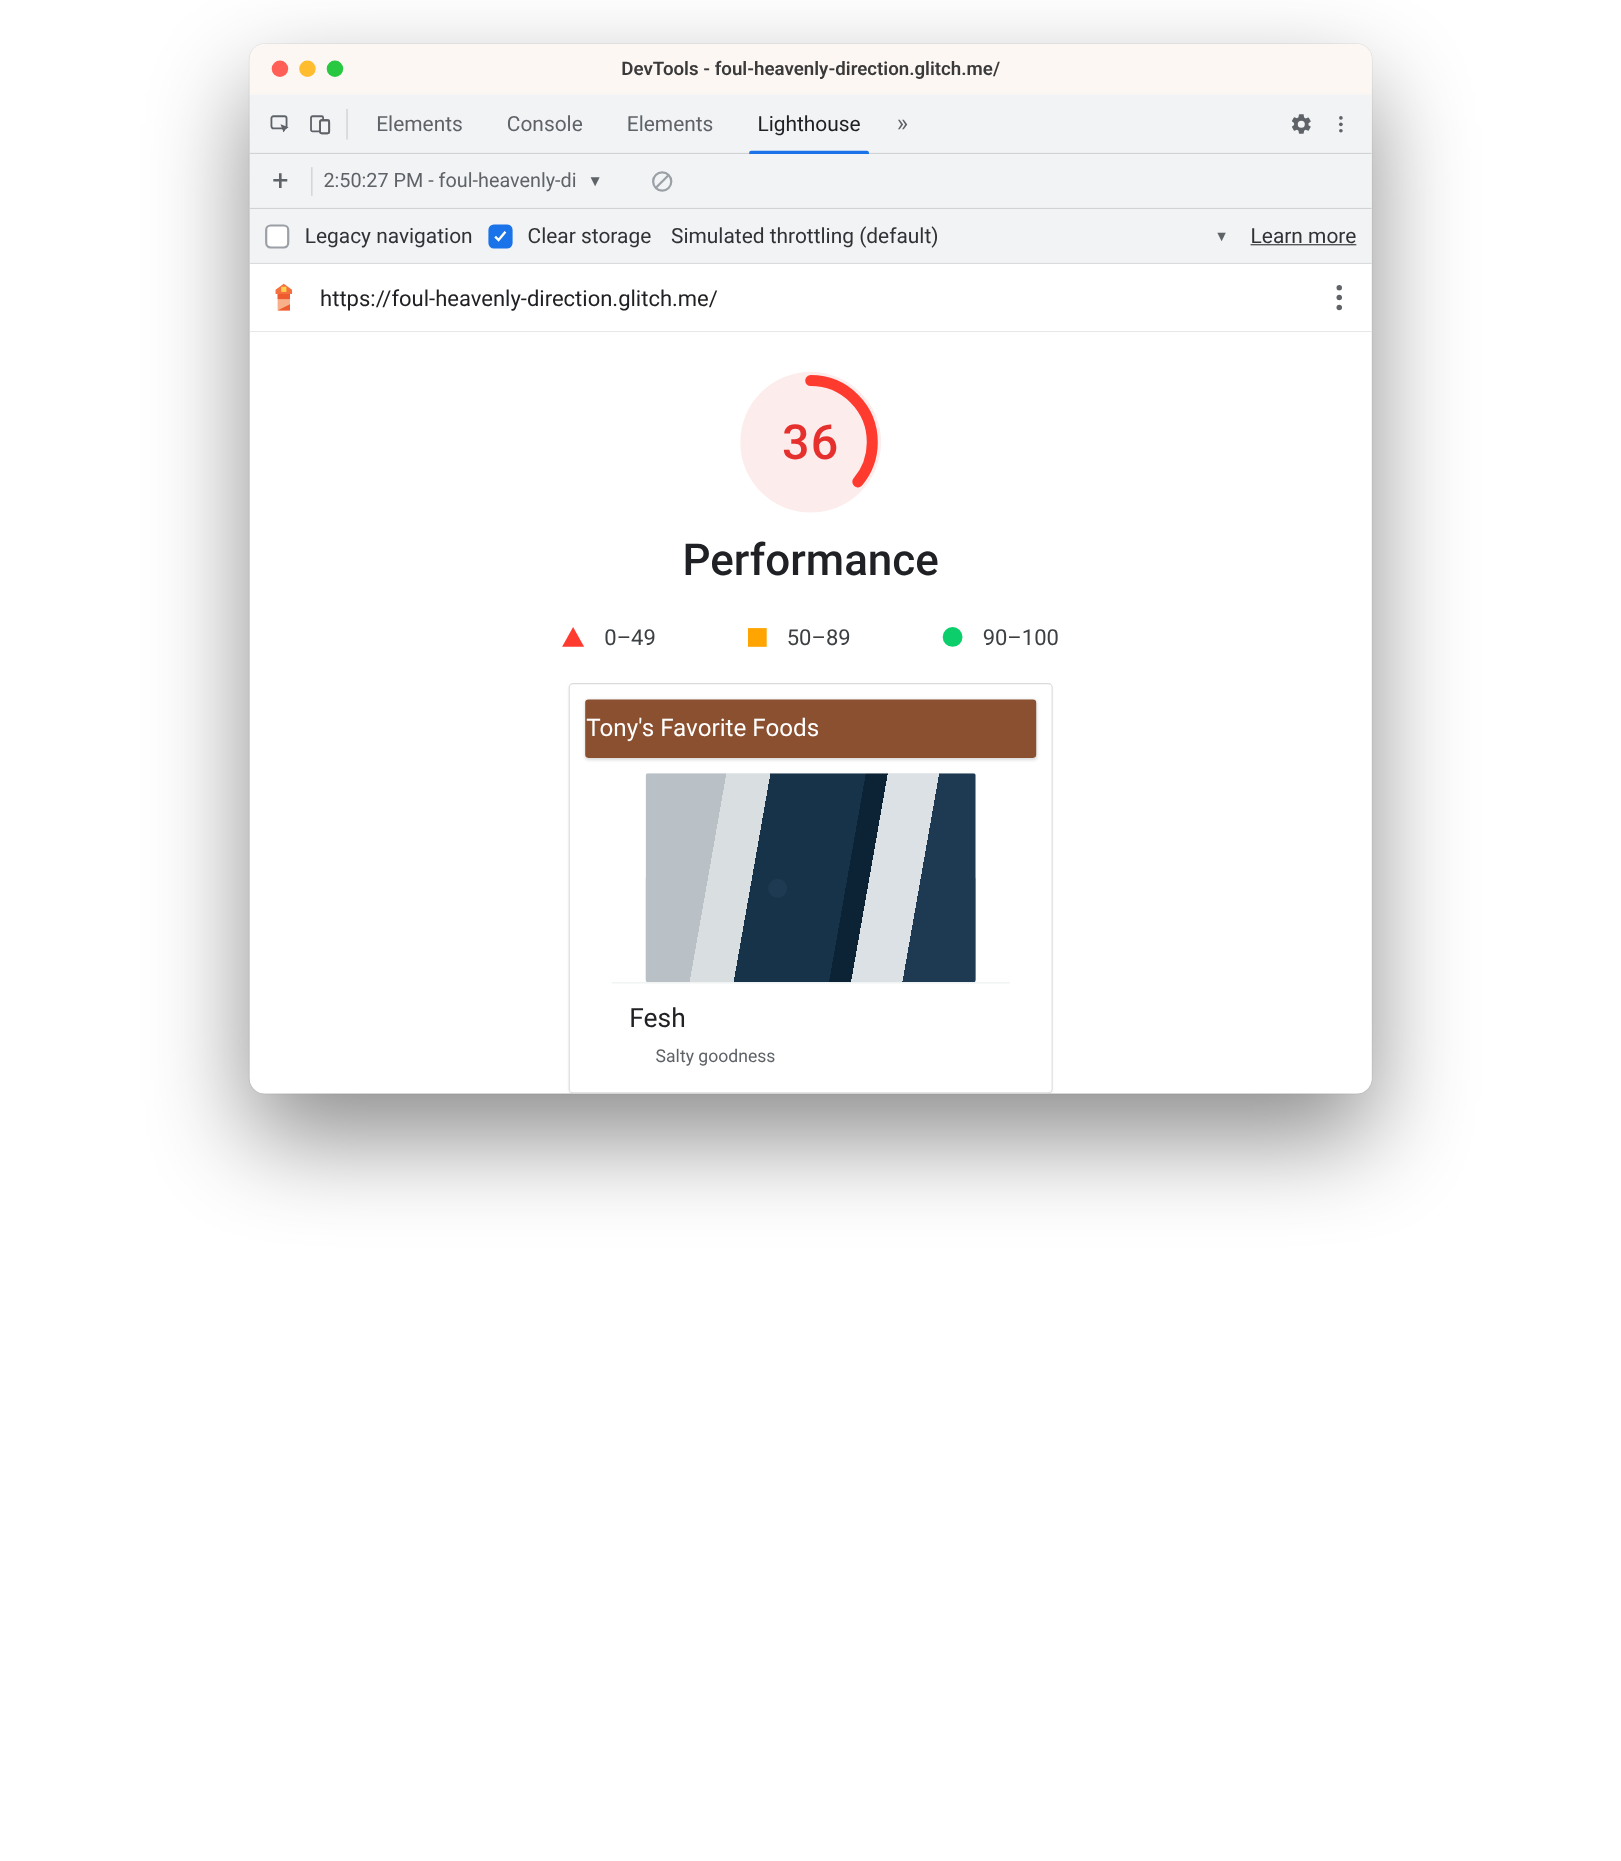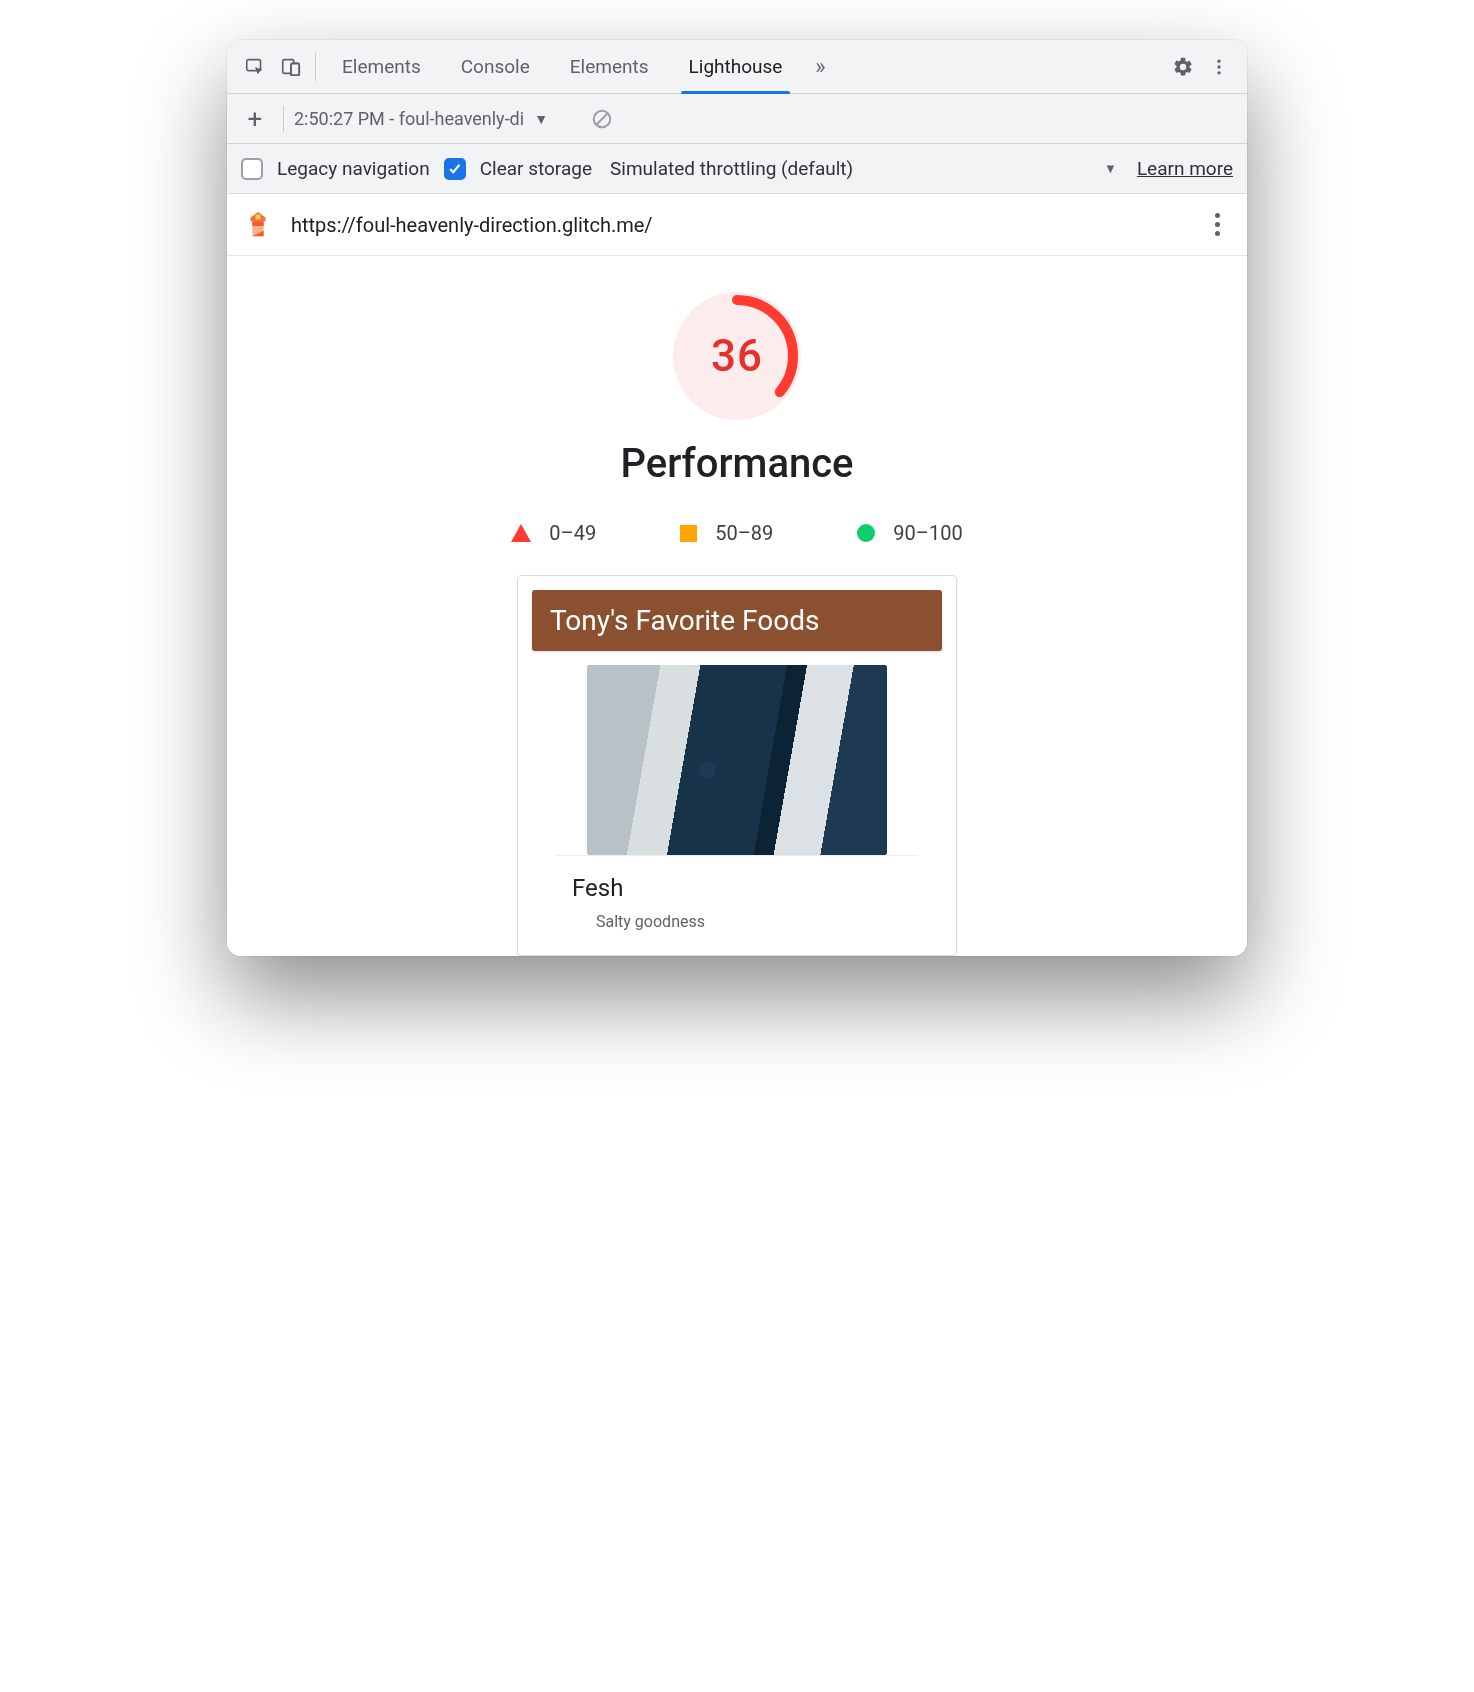--- a/index.html
+++ b/index.html
@@ -95,21 +95,21 @@
   .legend-shape{ display:inline-block;}
   .tri-red{ width:0;height:0;border-left:10px solid transparent;border-right:10px solid transparent;border-bottom:18px solid #ff3b30;}
   .sq-orange{ width:17px;height:17px;background:#ffa400;}
   .cir-green{ width:18px;height:18px;border-radius:50%;background:#0cce6b;}
   
   .preview-outer{
     width:440px; margin:0 auto; border:1px solid #d9dbdd; border-radius:4px; padding:14px 14px 18px;
     box-shadow: 0 1px 2px rgba(0,0,0,0.05); text-align:left;
   }
   .preview-header{
-    background:#8a5030; color:#fff; font-size:28px; padding:14px 18px; border-radius:3px;
+    background:#8a5030; color:#fff; font-size:22px; padding:14px 1px; border-radius:3px;
     box-shadow: 0 1px 3px rgba(0,0,0,0.15);
   }
   .preview-img{
     width:300px; height:190px; margin:14px auto 0; display:block;
     background:
       radial-gradient(circle at 40% 55%, #1e3a52 0 8px, transparent 9px),
       linear-gradient(100deg, #b9c1c6 0 22%, #d9dee1 22% 34%, #16334a 34% 60%, #0c2235 60% 66%, #dbe1e4 66% 80%, #1e3a52 80% 100%),
       linear-gradient(180deg, #cfd5d8 0 50%, #1e3a52 50% 100%);
     background-blend-mode: normal;
     border-radius:2px;
@@ -118,20 +118,28 @@
     margin:0 24px; background:#fff; border-top:1px solid #eceff1; padding:18px 16px 6px;
   }
   .preview-title{ font-size:24px; color:#202124; font-weight:400;}
   .preview-sub{ font-size:16px; color:#5f6368; margin-top:10px;margin-left:24px;}
 </style>
 </head>
 <body>
 
 <div class="mac-window">
 
+  <div class="titlebar">
+    <div class="traffic-lights">
+      <div class="traffic-light tl-close"></div>
+      <div class="traffic-light tl-min"></div>
+      <div class="traffic-light tl-max"></div>
+    </div>
+    <div class="titlebar-title">DevTools - foul-heavenly-direction.glitch.me/</div>
+  </div>
 
   <div class="devtools-tabs">
     <div class="dt-icon-btn">
       <svg width="22" height="22" viewBox="0 0 24 24" fill="none" stroke="#5f6368" stroke-width="1.8">
         <rect x="3" y="4" width="15" height="12" rx="2"></rect>
         <path d="M13 13 l7 7 M18 15 l-4 1 l1 4" fill="#5f6368" stroke="none"></path>
         <path d="M12 12 l8 3 -3 2 -2 3z" fill="#5f6368" stroke="none"></path>
       </svg>
     </div>
     <div class="dt-icon-btn">

